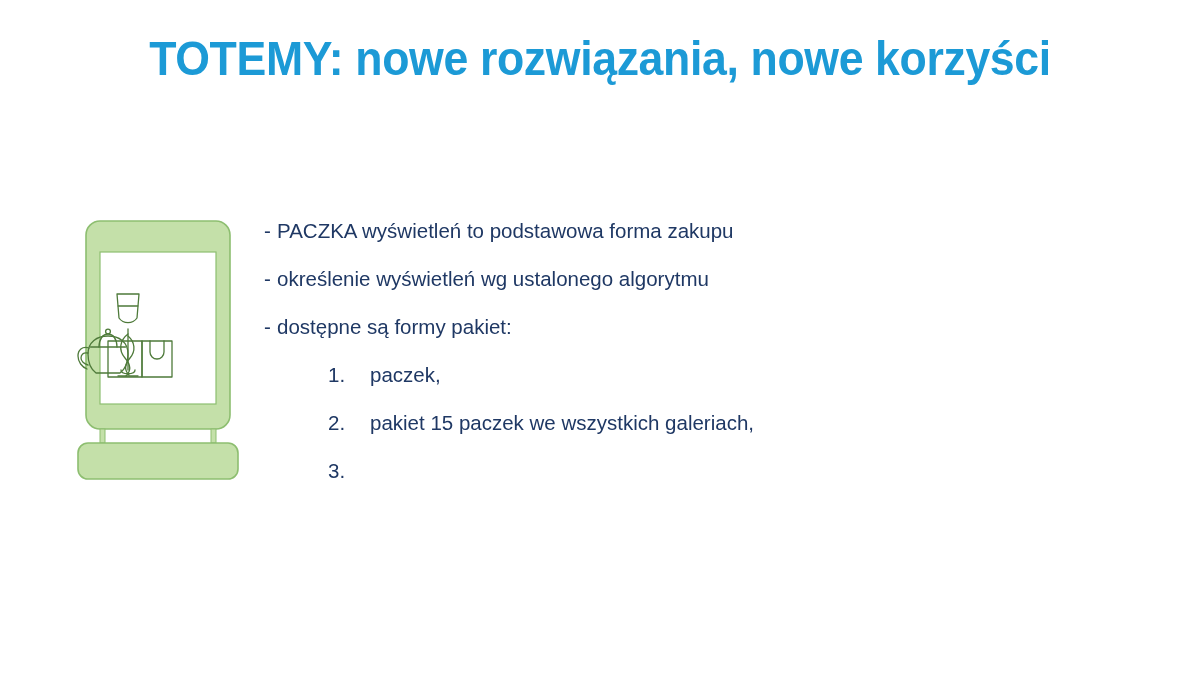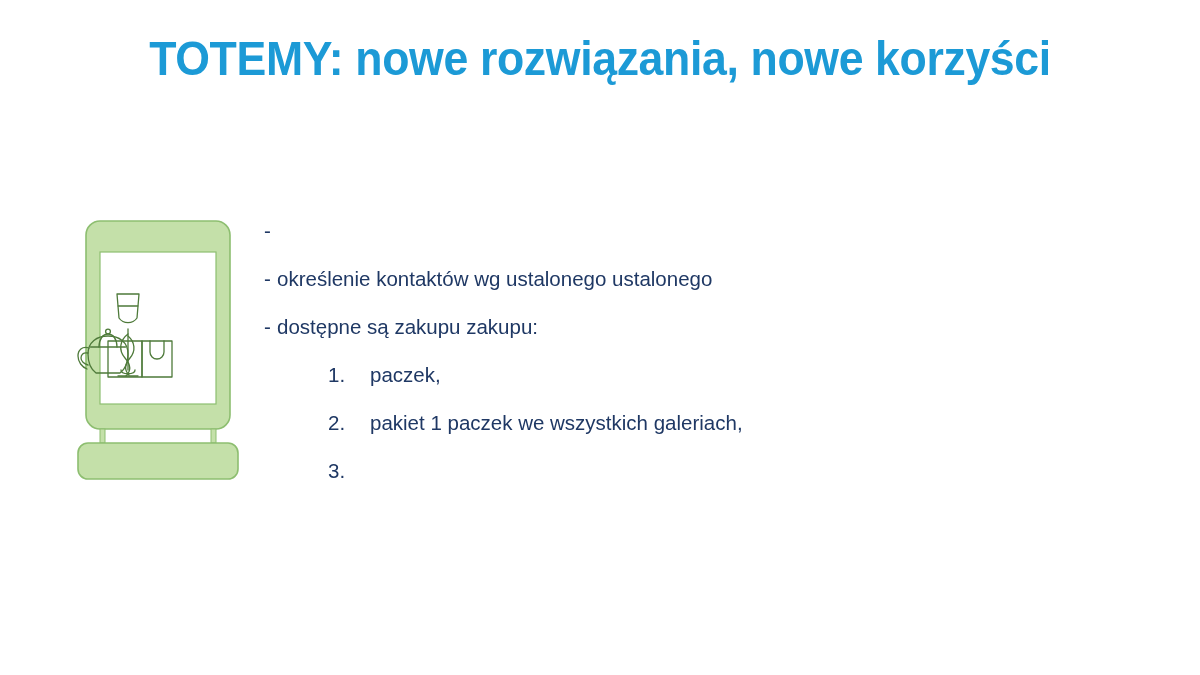--- a/index.html
+++ b/index.html
@@ -136,40 +136,41 @@
           <path d="M16 135 C11 134 9 137 9 140 C9 143 12 146 16 147"></path>
         </g>
       </g>
     </svg>
   </div>
 
   <div id="content-list">
 
     <div class="bullet-row dash">
       <span class="marker">-</span>
+      <span class="label">PACZKA  wyświetleń to podstawowa forma zakupu</span>
     </div>
 
     <div class="bullet-row dash">
       <span class="marker">-</span>
-      <span class="label">określenie  kontaktów wg ustalonego ustalonego</span>
+      <span class="label">określenie  wyświetleń wg ustalonego algorytmu</span>
     </div>
 
     <div class="bullet-row dash">
       <span class="marker">-</span>
-      <span class="label">dostępne  są zakupu zakupu:</span>
+      <span class="label">dostępne  są formy pakiet:</span>
     </div>
 
     <div class="bullet-row numbered">
       <span class="marker">1.</span>
       <span class="label">paczek,</span>
     </div>
 
     <div class="bullet-row numbered">
       <span class="marker">2.</span>
-      <span class="label">pakiet 1 paczek we wszystkich galeriach,</span>
+      <span class="label">pakiet 15 paczek we wszystkich galeriach,</span>
     </div>
 
     <div class="bullet-row numbered">
       <span class="marker">3.</span>
     </div>
 
   </div>
 
 </div>
 

